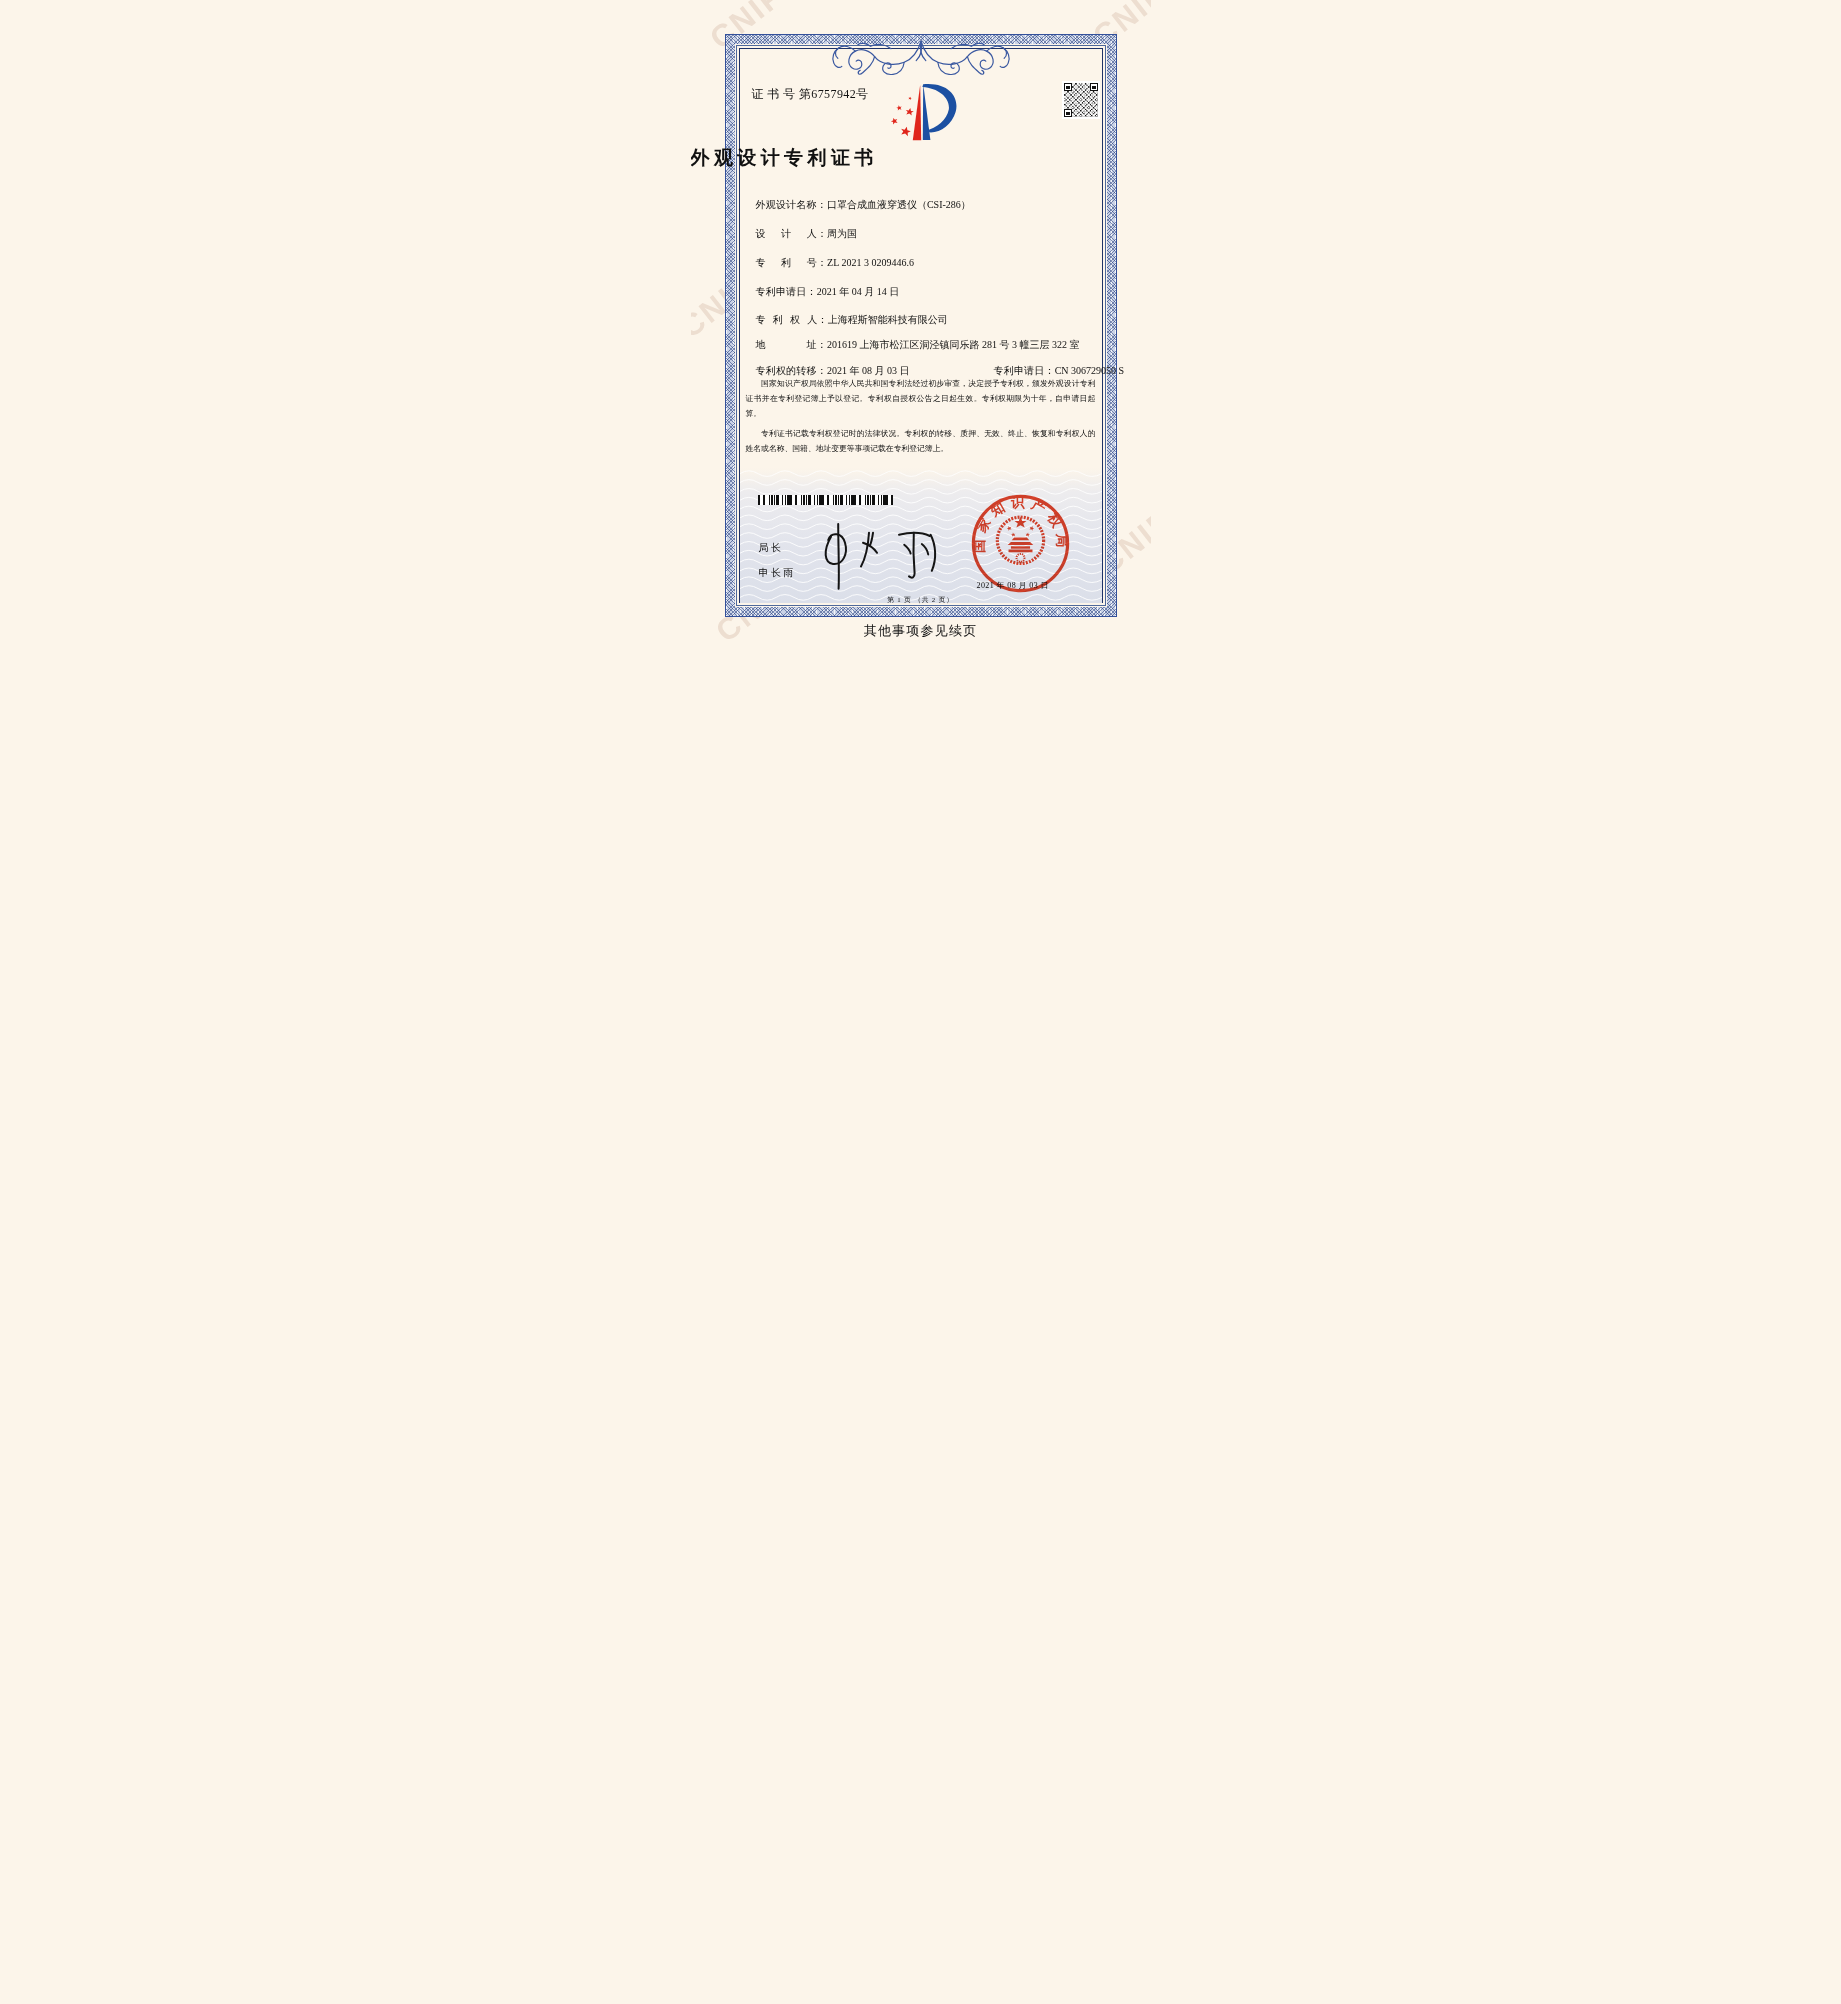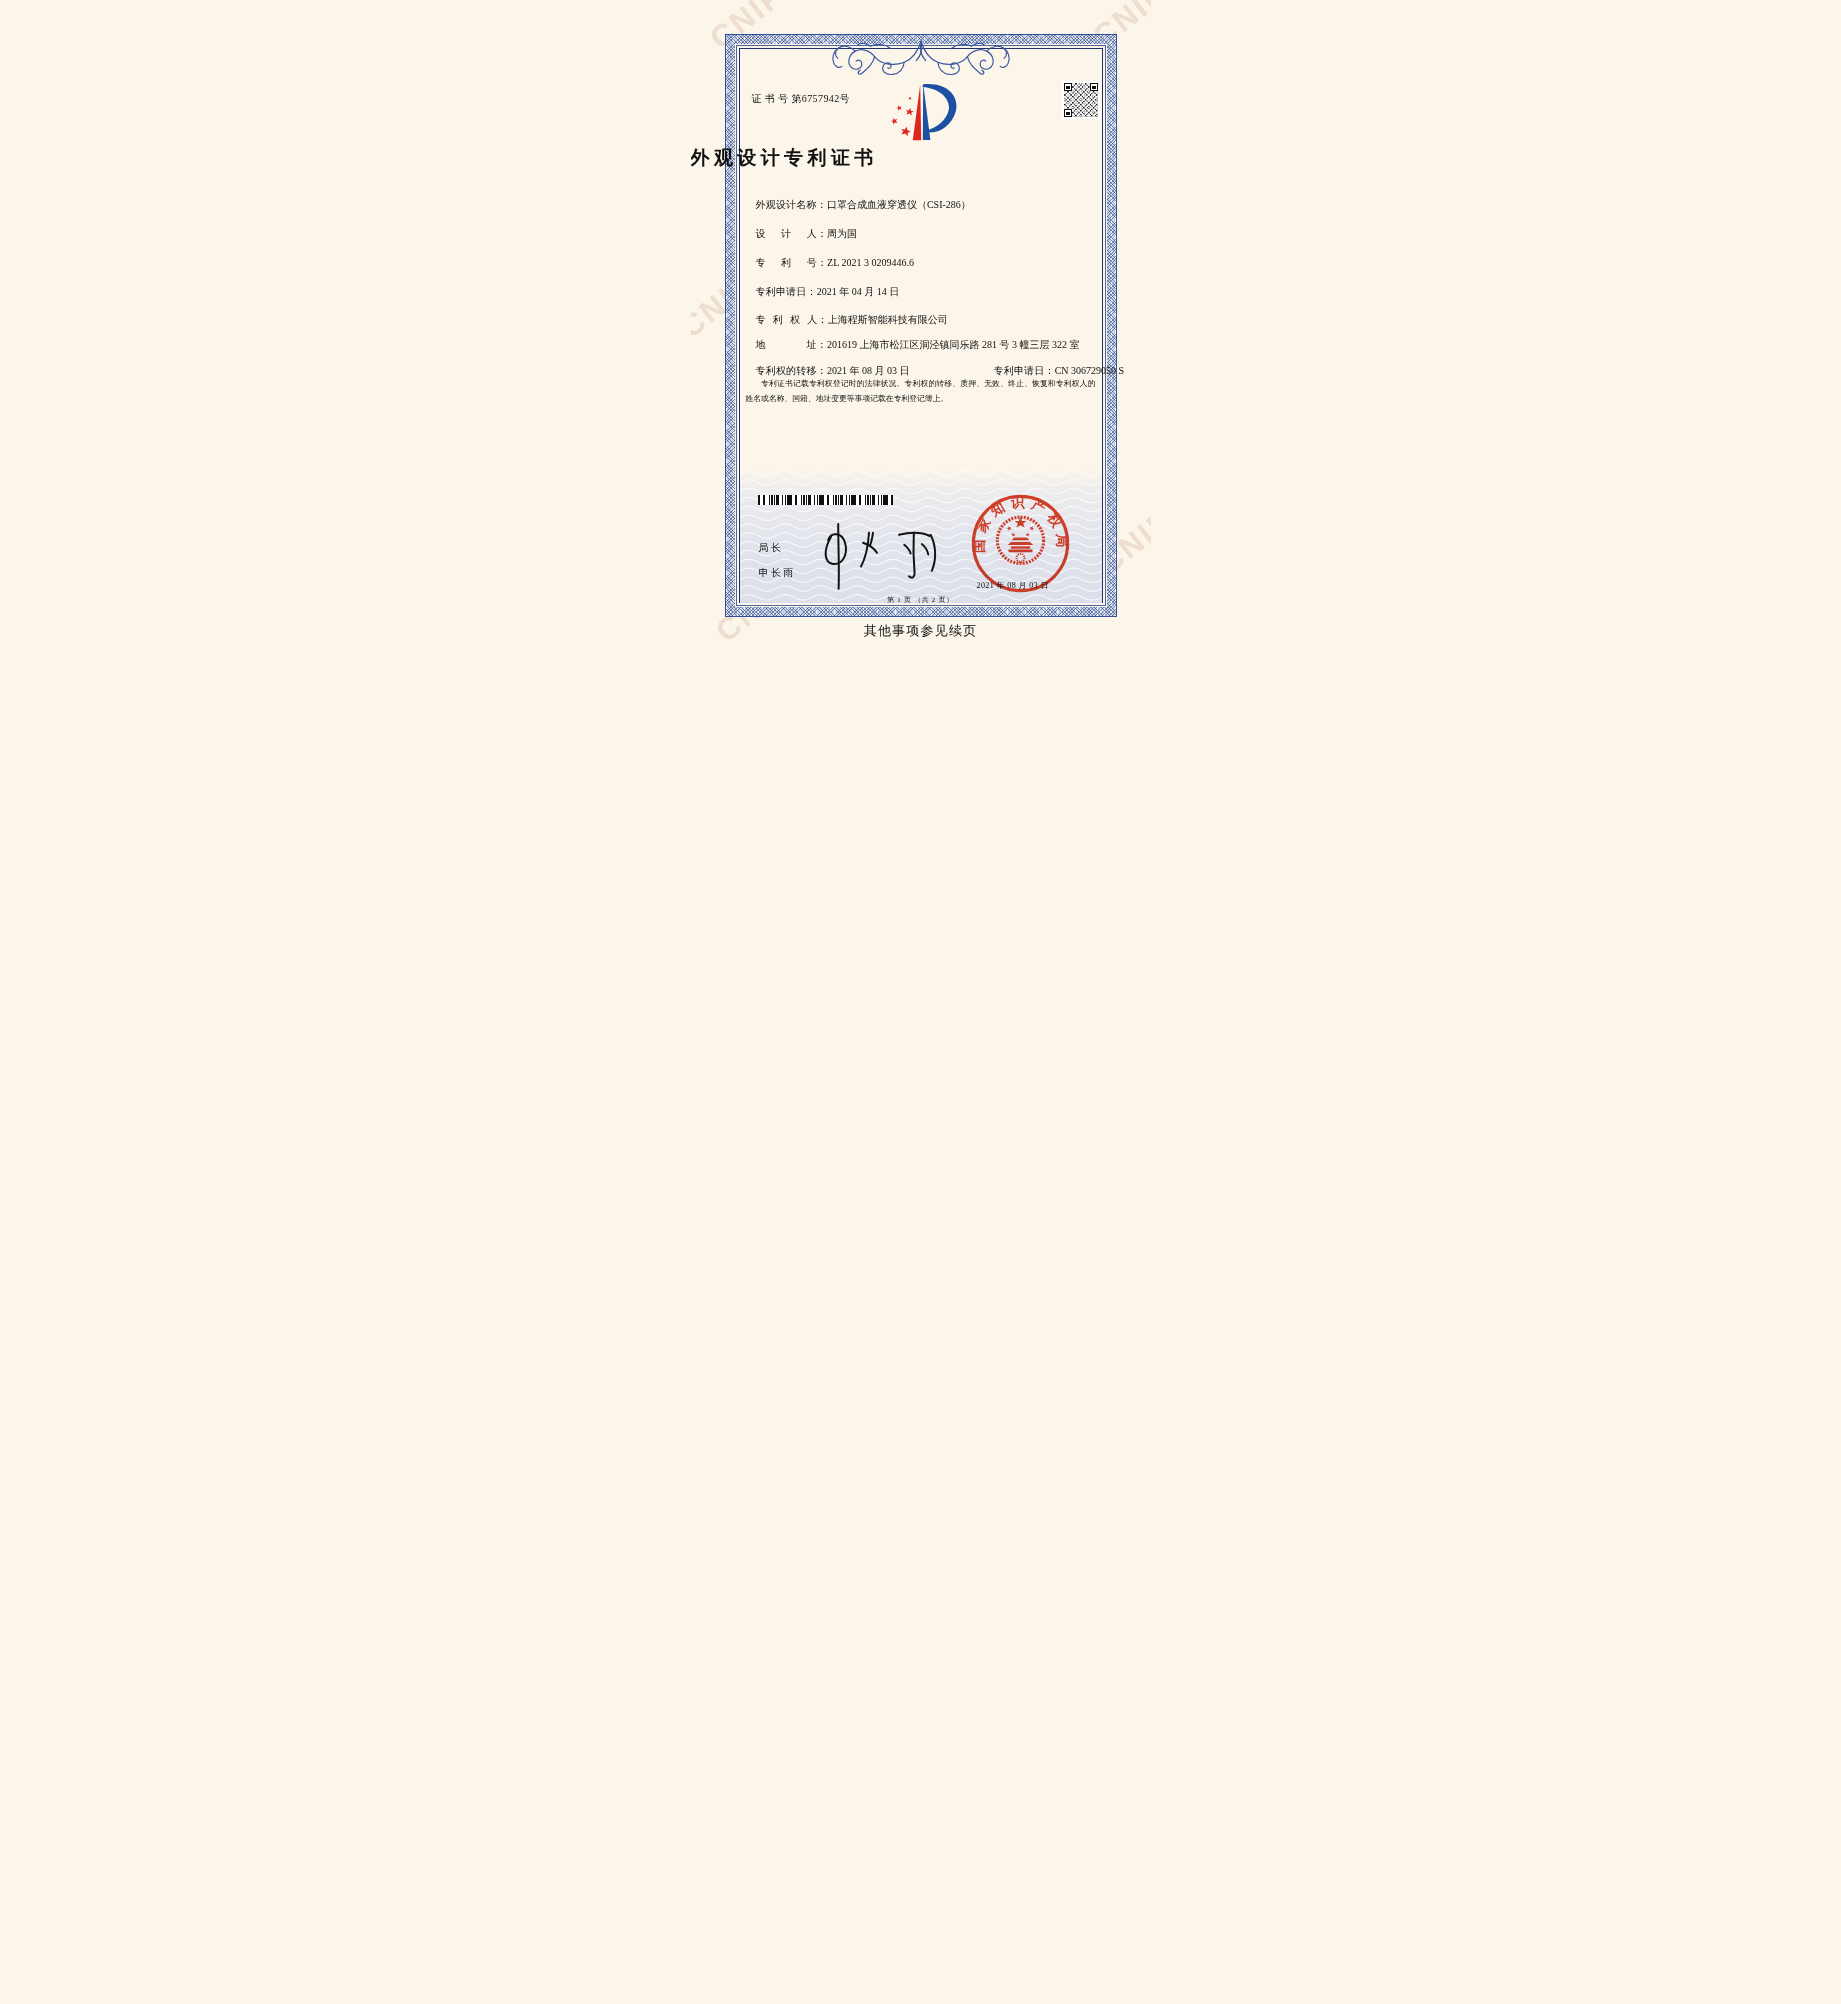--- a/index.html
+++ b/index.html
@@ -13,21 +13,21 @@
   .f-lace{position:absolute;inset:34px;background-color:#c9d2e6;
     background-image:
       repeating-linear-gradient(45deg,rgba(37,62,126,.55) 0 0.6px,transparent 0.6px 2.4px),
       repeating-linear-gradient(-45deg,rgba(37,62,126,.55) 0 0.6px,transparent 0.6px 2.4px),
       repeating-linear-gradient(90deg,rgba(255,255,255,.75) 0 0.8px,transparent 0.8px 3.6px);
     border:0.4px solid #33509a;}
   .f-cover{position:absolute;inset:44px;background:#fcf5ea;}
   .f-steel{position:absolute;inset:45px;border:1.6px solid #4d689c;}
   .f-navy{position:absolute;inset:48px;border:0.8px solid #1f3368;}
   
-  .cert-no{position:absolute;left:61px;top:92px;font-size:10px;letter-spacing:0.4px;}
+  .cert-no{position:absolute;left:61px;top:86px;font-size:12px;letter-spacing:0.4px;}
   .logo{position:absolute;left:195px;top:72px;}
   .qr{position:absolute;left:371px;top:81px;width:38px;height:38px;background:#fff;padding:2.4px;box-sizing:border-box;}
   .qr-pat{position:relative;width:34px;height:34px;
     background:repeating-conic-gradient(#121212 0 25%,#fff 0 50%) 0 0/3.2px 3.2px;}
   .qr-pat:after{content:"";position:absolute;inset:0;
     background:repeating-conic-gradient(#fff 0 25%,transparent 0 50%) 0 0/5.2px 5.2px;opacity:.85;}
   .finder{position:absolute;width:8px;height:8px;border:1.6px solid #121212;background:#fff;box-sizing:border-box;z-index:2;}
   .finder:after{content:"";position:absolute;inset:1.2px;background:#121212;}
   .fd-tl{left:0;top:0}.fd-tr{right:0;top:0}.fd-bl{left:0;bottom:0}
   .title{position:absolute;left:0;right:0;top:145px;text-align:left;font-size:19px;font-weight:bold;
@@ -132,20 +132,21 @@
   </div>
   <div class="row" style="top:338px">
     <span class="lbl">地　　　　址：</span><span class="val">201619 上海市松江区洞泾镇同乐路 281 号 3 幢三层 322 室</span>
   </div>
   <div class="row" style="top:364px;right:55px">
     <span><span class="lbl">专利权的转移：</span><span class="val">2021 年 08 月 03 日</span></span>
     <span class="grant-no"><span class="lbl">专利申请日：</span><span class="val">CN 306729050 S</span></span>
   </div>
 
   <div class="bodytext">
+    <p>国家知识产权局依照中华人民共和国专利法经过初步审查，决定授予专利权，颁发外观设计专利证书并在专利登记簿上予以登记。专利权自授权公告之日起生效。专利权期限为十年，自申请日起算。</p>
     <p>专利证书记载专利权登记时的法律状况。专利权的转移、质押、无效、终止、恢复和专利权人的姓名或名称、国籍、地址变更等事项记载在专利登记簿上。</p>
   </div>
 
   <div class="waves">
     <svg viewBox="0 0 904 336" preserveAspectRatio="none">
       <defs>
         <path id="wv" d="M0,14 Q22,0 45,14 T90,14 T135,14 T180,14 T225,14 T270,14 T315,14 T360,14 T405,14 T450,14 T495,14 T540,14 T585,14 T630,14 T675,14 T720,14 T765,14 T810,14 T855,14 T904,14" fill="none" stroke="#ffffff" stroke-width="2.4"></path>
       </defs>
       <use href="#wv" y="0" opacity=".8"></use>
         <use href="#wv" y="22" opacity=".85"></use>

